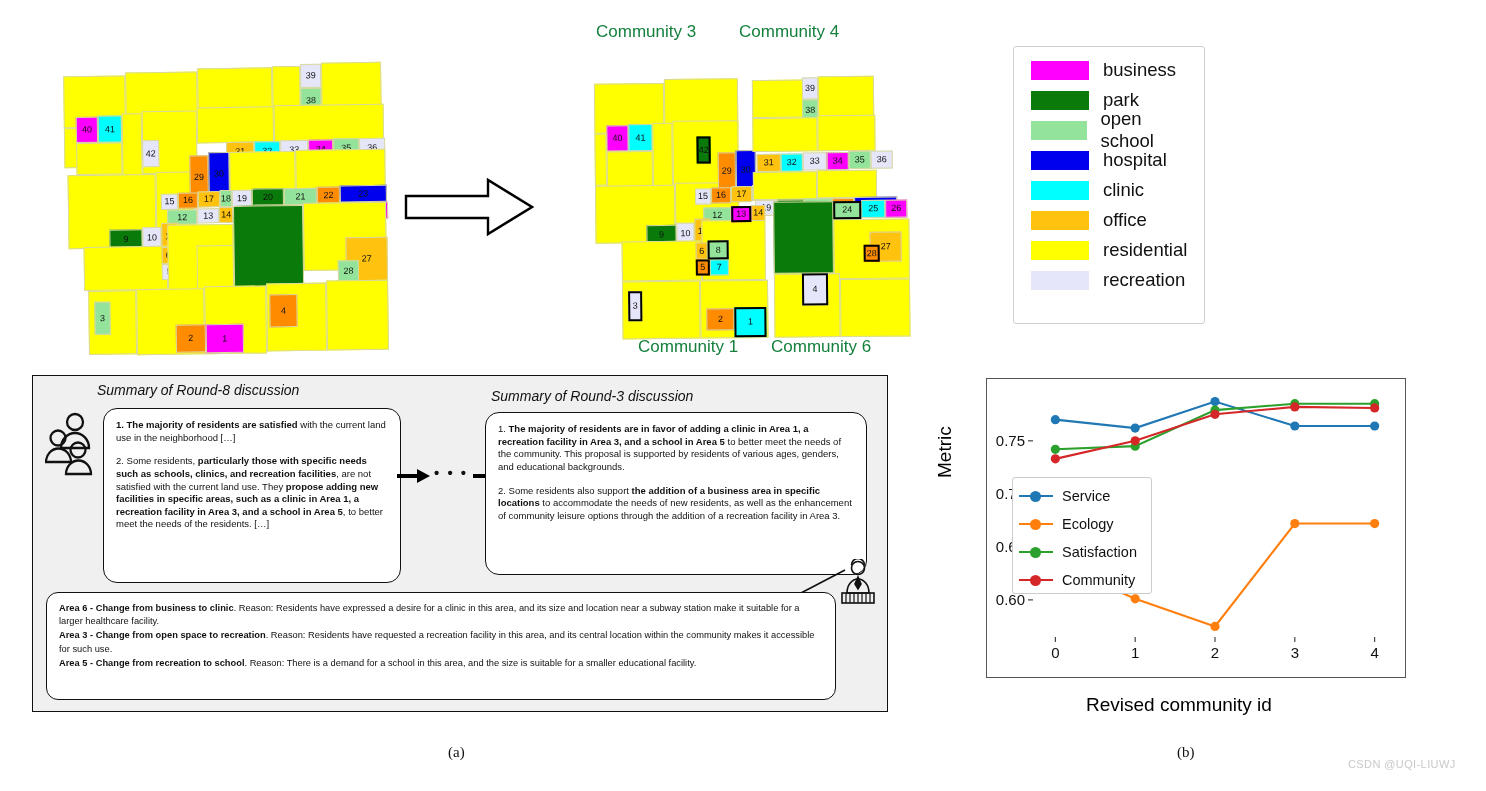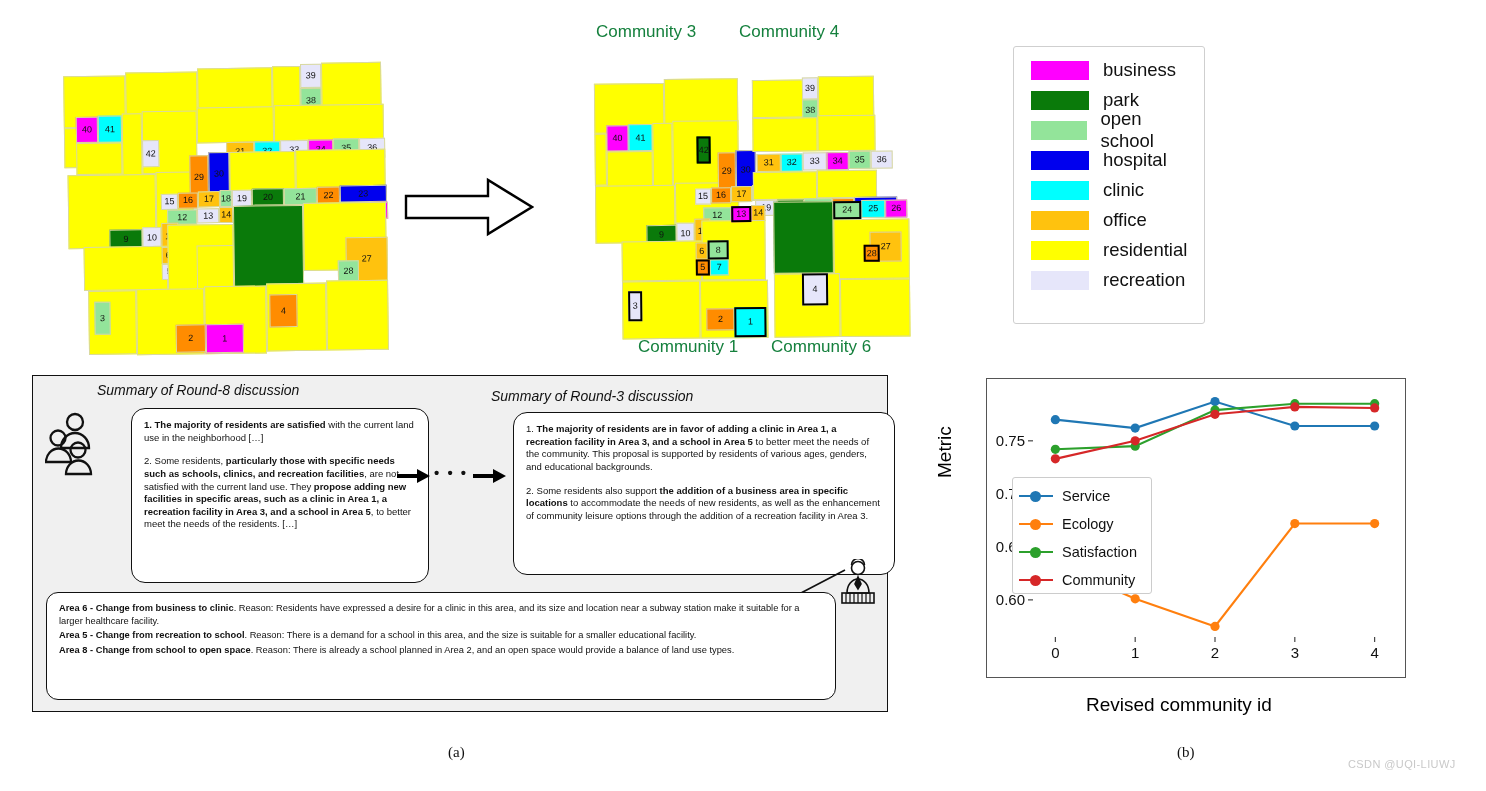--- a/index.html
+++ b/index.html
@@ -18,21 +18,21 @@
   .bigarrow{position:absolute;left:404px;top:176px;width:130px;height:62px;}
 
   
   #legend-box{position:absolute;left:1013px;top:46px;width:192px;height:278px;background:#fff;border:1px solid #cfcfcf;border-radius:3px;padding:8px;box-sizing:border-box;}
   .leg-row{display:flex;align-items:center;height:30px;padding-left:9px;}
   .leg-sw{width:58px;height:19px;border:0px solid #999;display:inline-block;}
   .leg-tx{font-size:18.5px;margin-left:14px;color:#111;}
 
   
   #panel{position:absolute;left:32px;top:375px;width:856px;height:337px;background:#f0f0f0;border:1.6px solid #111;box-sizing:border-box;}
-  .bub{position:absolute;background:#fff;border:1.8px solid #111;border-radius:14px;box-sizing:border-box;padding:10px 12px;margin-left:28px;}
+  .bub{position:absolute;background:#fff;border:1.8px solid #111;border-radius:14px;box-sizing:border-box;padding:10px 12px;}
   .bub p{margin:0 0 11px 0;font-size:9.5px;line-height:1.33;color:#111;}
   .bub p:last-child{margin-bottom:0;}
   .bub b{font-weight:bold;}
   .sumtitle{position:absolute;font-style:italic;font-size:14px;color:#111;white-space:nowrap;}
   .arrowmid{position:absolute;font-size:15px;font-weight:bold;letter-spacing:2px;color:#111;}
 
   #areabox{position:absolute;left:46px;top:592px;width:790px;height:108px;background:#fff;border:1.8px solid #111;border-radius:12px;box-sizing:border-box;padding:9px 12px;}
   #areabox p{margin:0 0 1px 0;font-size:9.3px;line-height:1.42;color:#111;}
   #areabox b{font-weight:bold;}
 
@@ -469,22 +469,22 @@
   <div class="abs" style="left:762px;top:192px;">
     <svg width="52" height="30" viewBox="0 0 52 30">
       <path d="M50 2 L4 26 L30 28" fill="none" stroke="#111" stroke-width="1.8"></path>
     </svg>
   </div>
 
 </div>
 
 <div id="areabox">
     <p><b>Area 6 - Change from business to clinic</b><span>. Reason: Residents have expressed a desire for a clinic in this area, and its size and location near a subway station make it suitable for a larger healthcare facility.</span></p>
+    <p><b>Area 3 - Change from open space to recreation</b><span>. Reason: Residents have requested a recreation facility in this area, and its central location within the community makes it accessible for such use.</span></p>
     <p><b>Area 5 - Change from recreation to school</b><span>. Reason: There is a demand for a school in this area, and the size is suitable for a smaller educational facility.</span></p>
-    <p><b>Area 8 - Change from school to open space</b><span>. Reason: There is already a school planned in Area 2, and an open space would provide a balance of land use types.</span></p>
   </div>
 
 <div id="chart">
     <svg width="420" height="300">
       <line x1="41" x2="46" y1="220.88793103448273" y2="220.88793103448273" stroke="#333" stroke-width="1.1"></line>
       <text x="38" y="225.88793103448273" text-anchor="end" class="tick">0.60</text>
       <line x1="41" x2="46" y1="167.87068965517238" y2="167.87068965517238" stroke="#333" stroke-width="1.1"></line>
       <text x="38" y="172.87068965517238" text-anchor="end" class="tick">0.65</text>
       <line x1="41" x2="46" y1="114.85344827586212" y2="114.85344827586212" stroke="#333" stroke-width="1.1"></line>
       <text x="38" y="119.85344827586212" text-anchor="end" class="tick">0.70</text>

